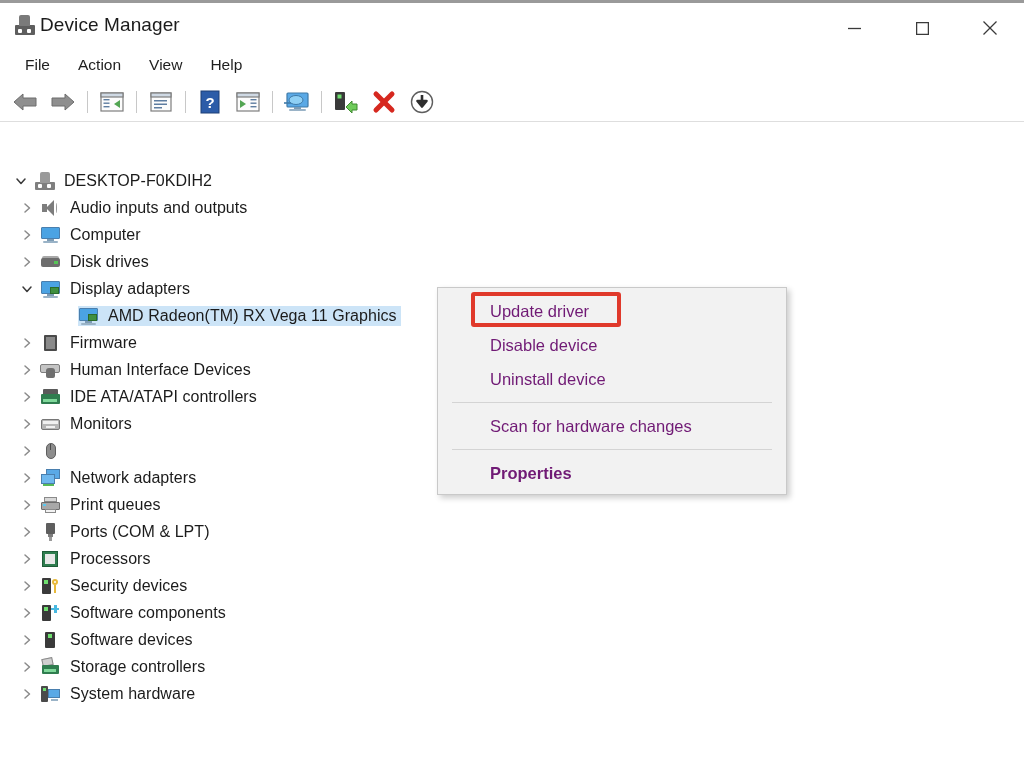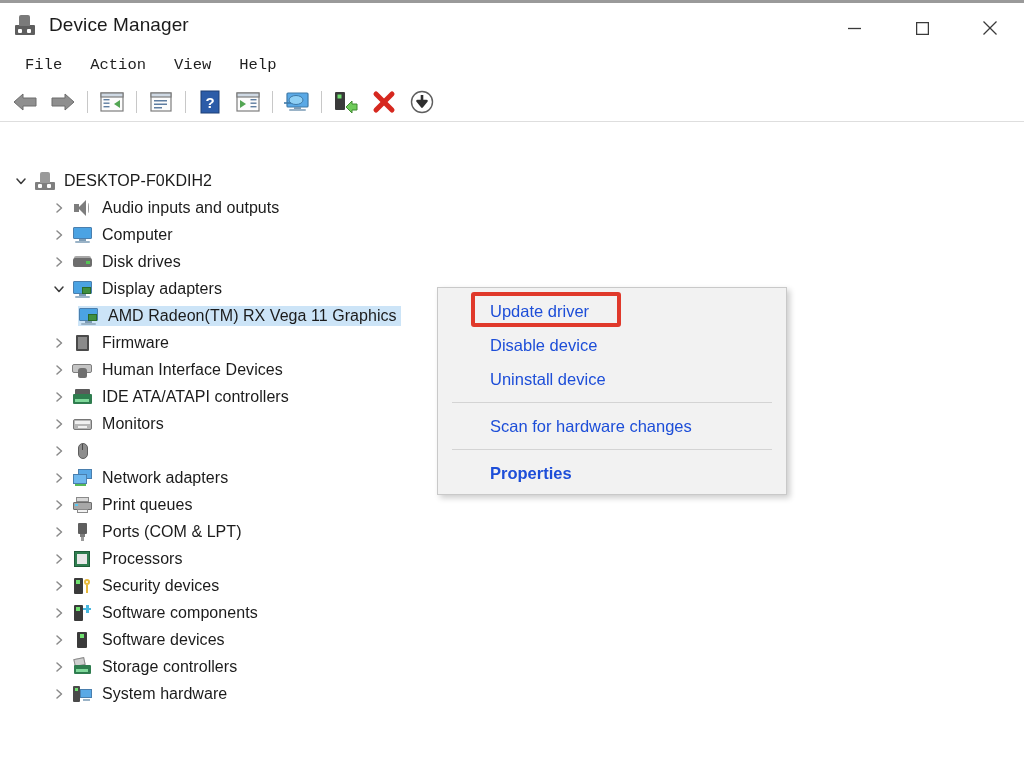--- a/index.html
+++ b/index.html
@@ -25,21 +25,21 @@
     width: 1024px; height: 47px;
     background: #ffffff;
     border-top: 3px solid #9a9a9a;
     display: flex;
     align-items: center;
   }
   .title-left {
     display: flex;
     align-items: center;
     padding-left: 14px;
-    gap: 13px;
+    gap: 4px;
   }
   .app-icon {
     position: relative;
     width: 22px; height: 22px;
   }
   .app-icon .ai-base {
     position: absolute;
     left: 1px; bottom: 1px;
     width: 20px; height: 10px;
     background: #5e5e5e;
@@ -83,21 +83,20 @@
 
   
   .menubar {
     position: absolute;
     top: 47px; left: 0;
     width: 1024px; height: 35px;
     background: #ffffff;
     display: flex;
     align-items: center;
     padding-left: 11px;
-    font-family: Liberation Mono, monospace;
   }
   .menu-item {
     font-size: 15.5px;
     color: #1f1f1f;
     padding: 4px 14px;
     cursor: default;
   }
 
   
   .toolbar {
@@ -162,21 +161,21 @@
   .sel-wrap {
     position: relative;
     display: inline-flex;
     align-items: center;
     background: #cce4f7;
     padding-right: 4px;
   }
 
   
   .lvl0 { padding-left: 8px; }
-  .lvl1 { padding-left: 46px; }
+  .lvl1 { padding-left: 14px; }
   .lvl2 { padding-left: 78px; }
 
   
   .ic { position: absolute; }
 
   
   .mon-screen { left:1px; top:2px; width:19px; height:13px; background:#4ba3e3; border:1.5px solid #4a7fae; border-radius:1px; }
   .mon-stand  { left:7px; top:15px; width:7px; height:2px; background:#7d9cb5; }
   .mon-base   { left:3px; top:17px; width:15px; height:2px; background:#9ab3c7; border-radius:1px; }
   .mon-chip   { left:10px; top:8px; width:9px; height:7px; background:#3f8f3f; border:1px solid #2a6b2a; }
@@ -285,21 +284,21 @@
     border: 1px solid #c9c9c9;
     box-shadow: 3px 3px 6px rgba(0,0,0,.20);
     padding: 6px 0 4px 0;
   }
   .ctx-item {
     height: 34px;
     display: flex;
     align-items: center;
     padding-left: 52px;
     font-size: 16.5px;
-    color: #1d4ed8;
+    color: #701a75;
     white-space: nowrap;
   }
   .ctx-item.bold { font-weight: bold; }
   .ctx-sep {
     height: 1px;
     background: #d4d4d4;
     margin: 6px 14px 6px 14px;
   }
   .ctx-highlight {
     position: absolute;

